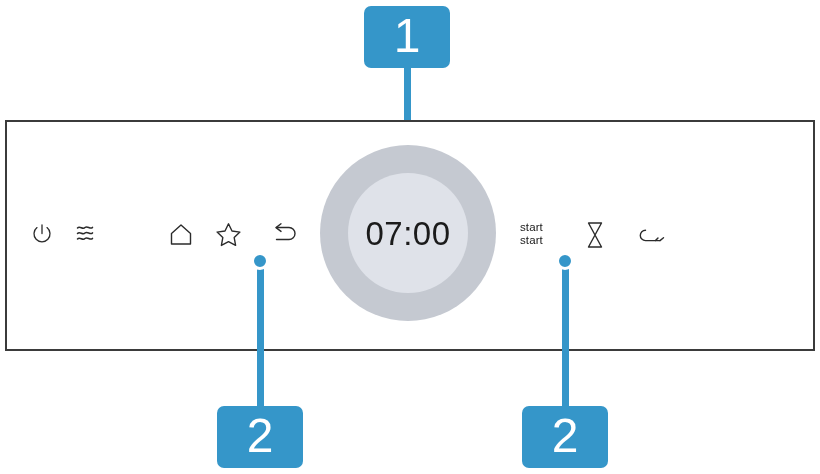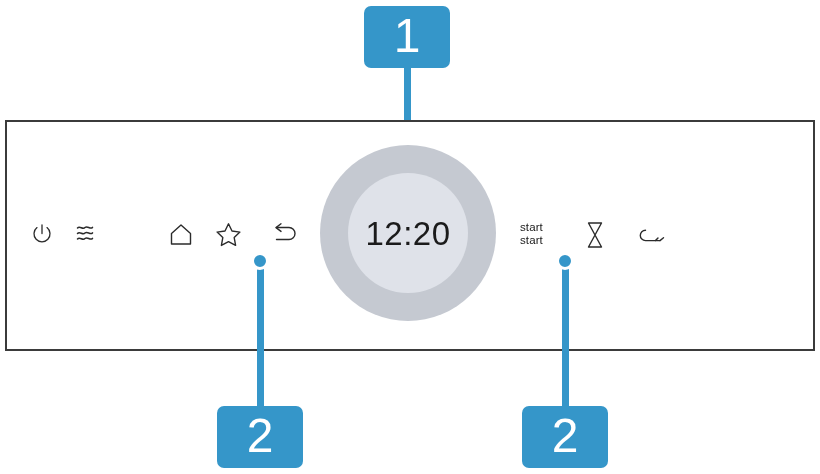--- a/index.html
+++ b/index.html
@@ -181,21 +181,21 @@
         <path d="M9.5 3.2 A5.2 5.2 0 1 0 9.5 13.6 L24 13.6"></path>
         <path d="M24 13.6 L27.5 10.8"></path>
         <path d="M19.5 13.6 L22.0 11.0"></path>
       </svg>
     </div>
 
   </div>
 
   <div id="dial">
     <div id="dial-inner">
-      <div id="dial-time">12:20</div>
+      <div id="dial-time">07:00</div>
     </div>
   </div>
 
   <div class="leader-line" style="left:257px; top:258px; height:166px;"></div>
   <div class="leader-dot" style="left:251px; top:252px;"></div>
   <div class="callout-badge" style="left:217px; top:406px;">
     <span>2</span>
   </div>
 
   <div class="leader-line" style="left:562px; top:258px; height:166px;"></div>

